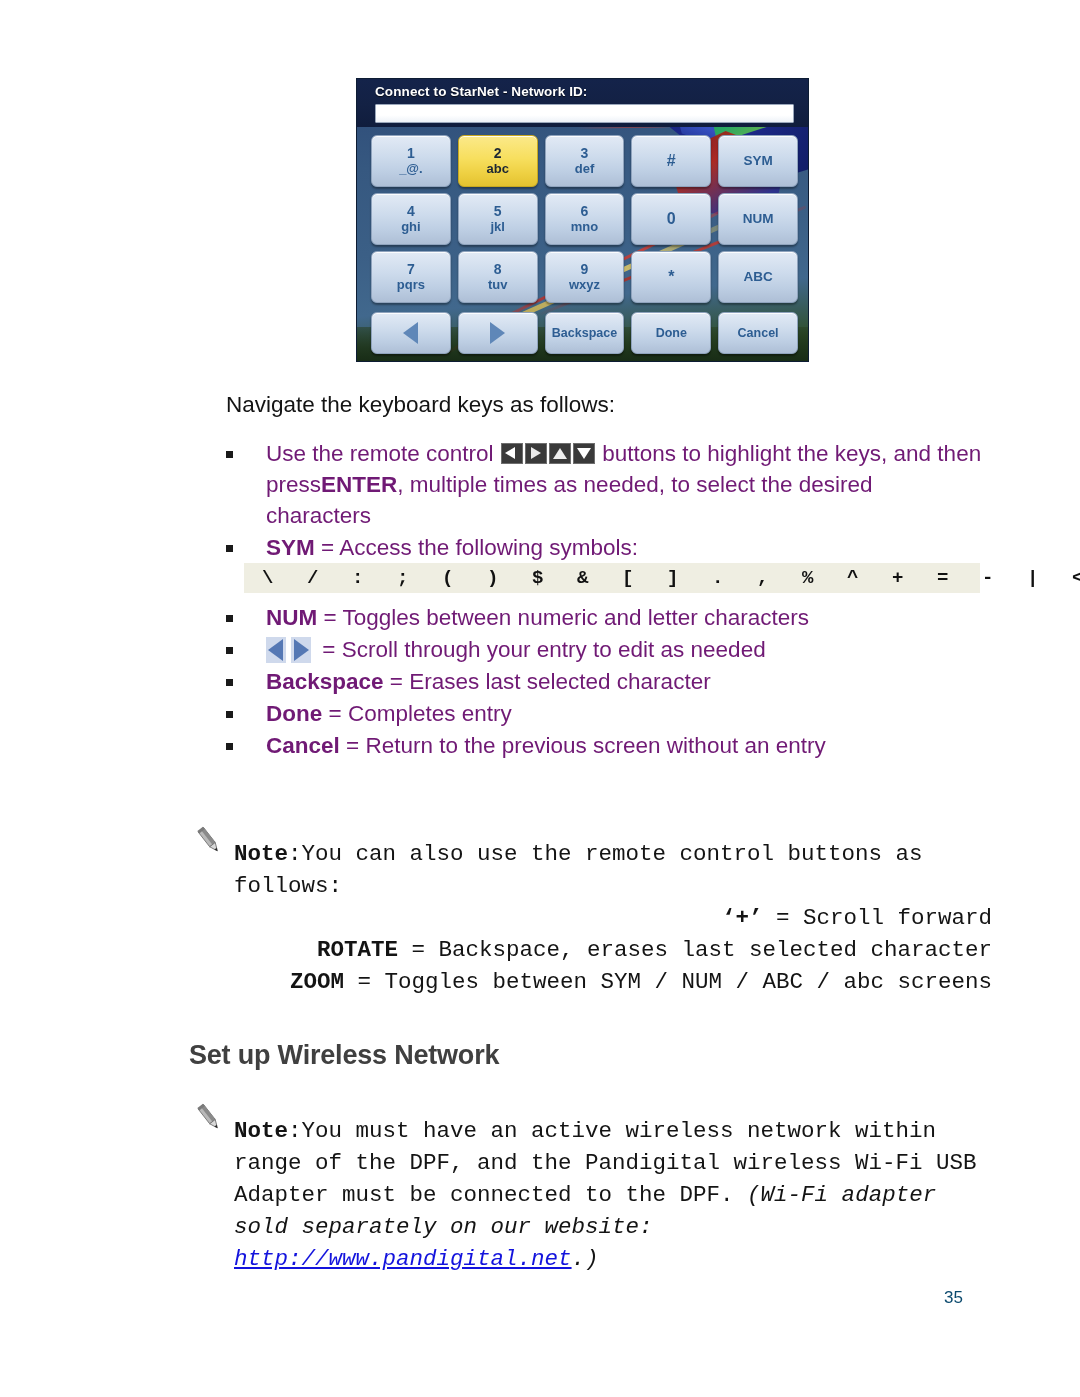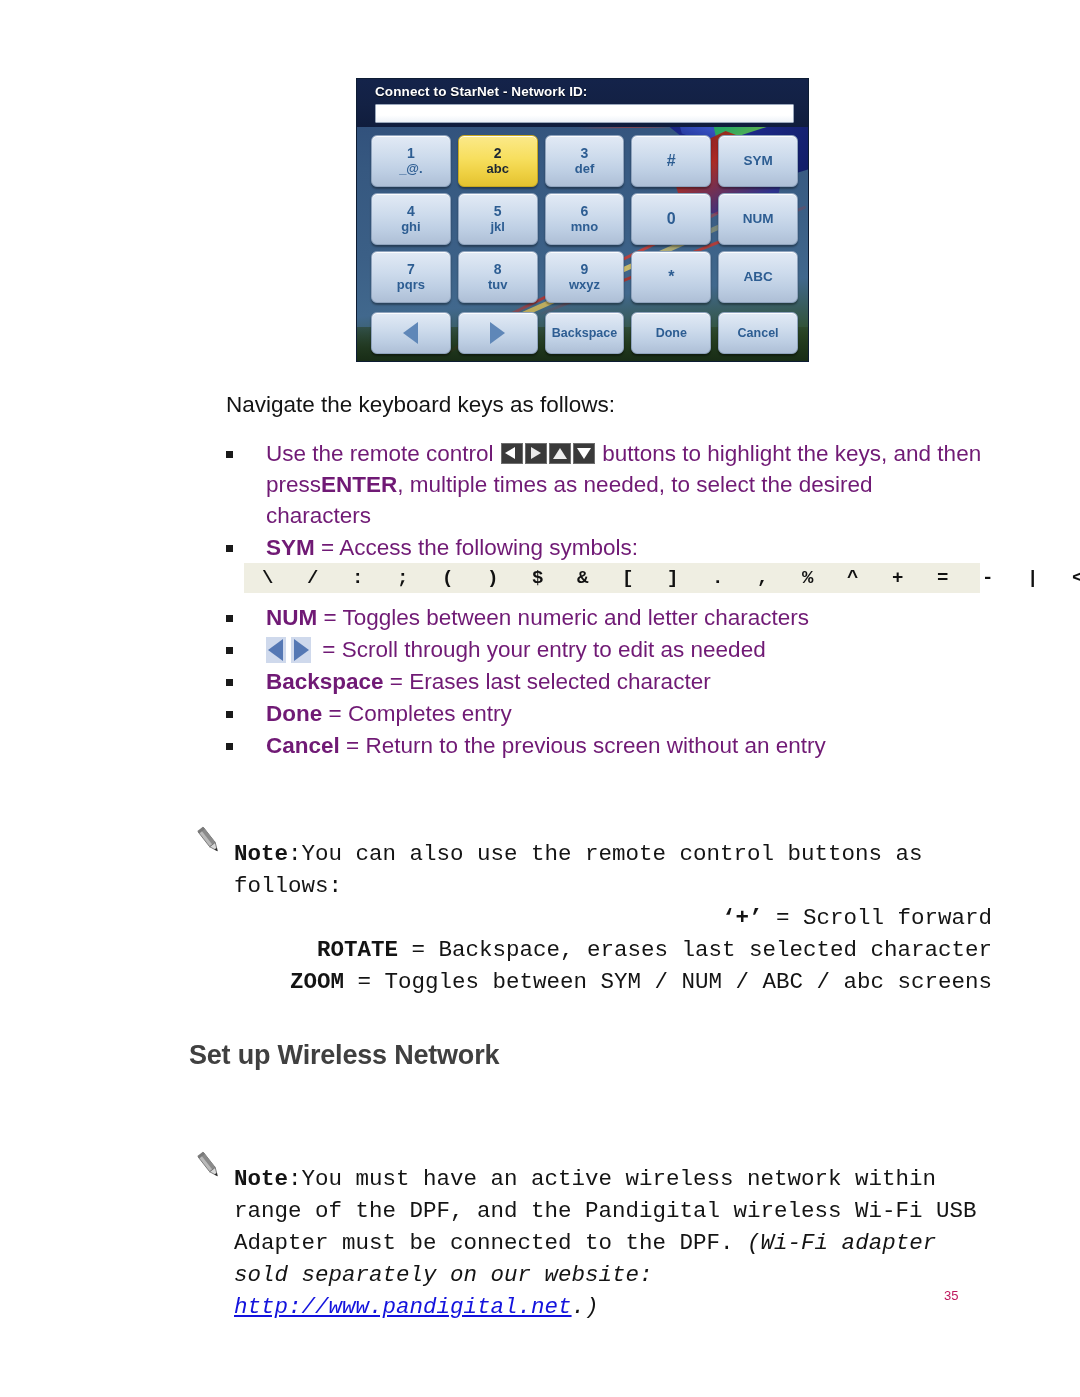--- a/index.html
+++ b/index.html
@@ -298,21 +298,21 @@
   }
 
   .note-block {
     position: absolute;
     font-size: 22.5px;
     line-height: 32px;
     color: #141414;
     font-family: Liberation Mono, monospace;
   }
   .note1 { left: 192px; top: 838px; width: 800px; }
-  .note2 { left: 192px; top: 1115px; width: 800px; margin-top: 48px; }
+  .note2 { left: 192px; top: 1115px; width: 800px; }
   .note-head {
     position: relative;
     padding-left: 42px;
   }
   .pencil {
     position: absolute;
     left: 0;
     top: -14px;
     width: 34px;
     height: 34px;
@@ -338,22 +338,22 @@
     color: #1313dd;
     text-decoration: underline;
     font-style: italic;
   }
   .ital { font-style: italic; }
 
   .page-num {
     position: absolute;
     left: 944px;
     top: 1288px;
-    font-size: 13px;
-    color: #be185d;
+    font-size: 17px;
+    color: #0c4a6e;
   }
 </style>
 </head>
 <body>
 
 <div class="keypad-figure">
   <div class="kp-bg">
     <div class="kite kite1"></div>
     <div class="kite kite4"></div>
     <div class="kite kite2"></div>

